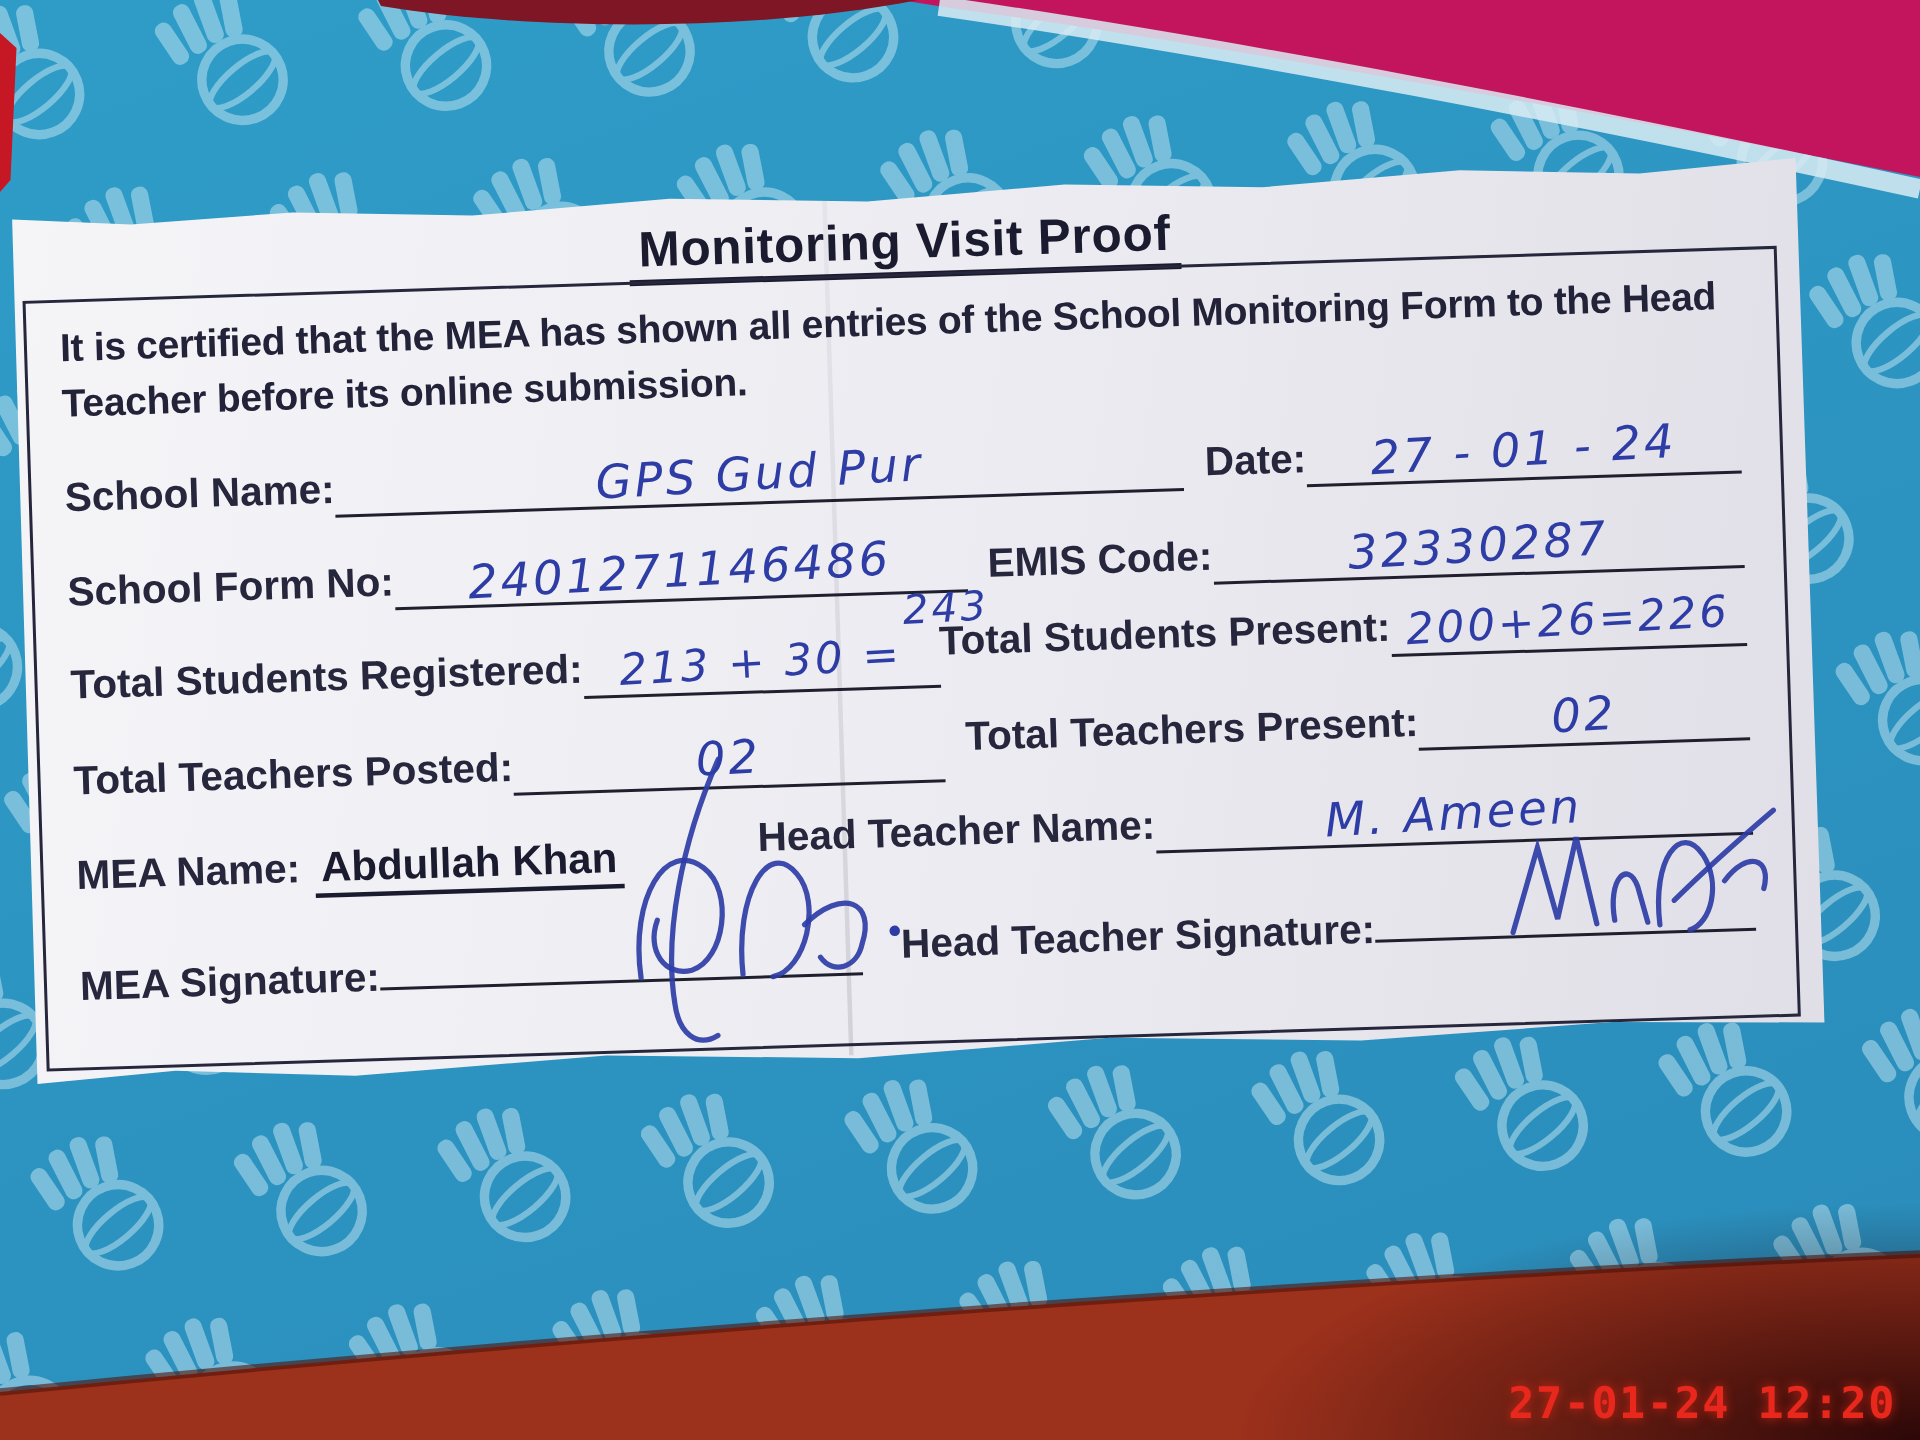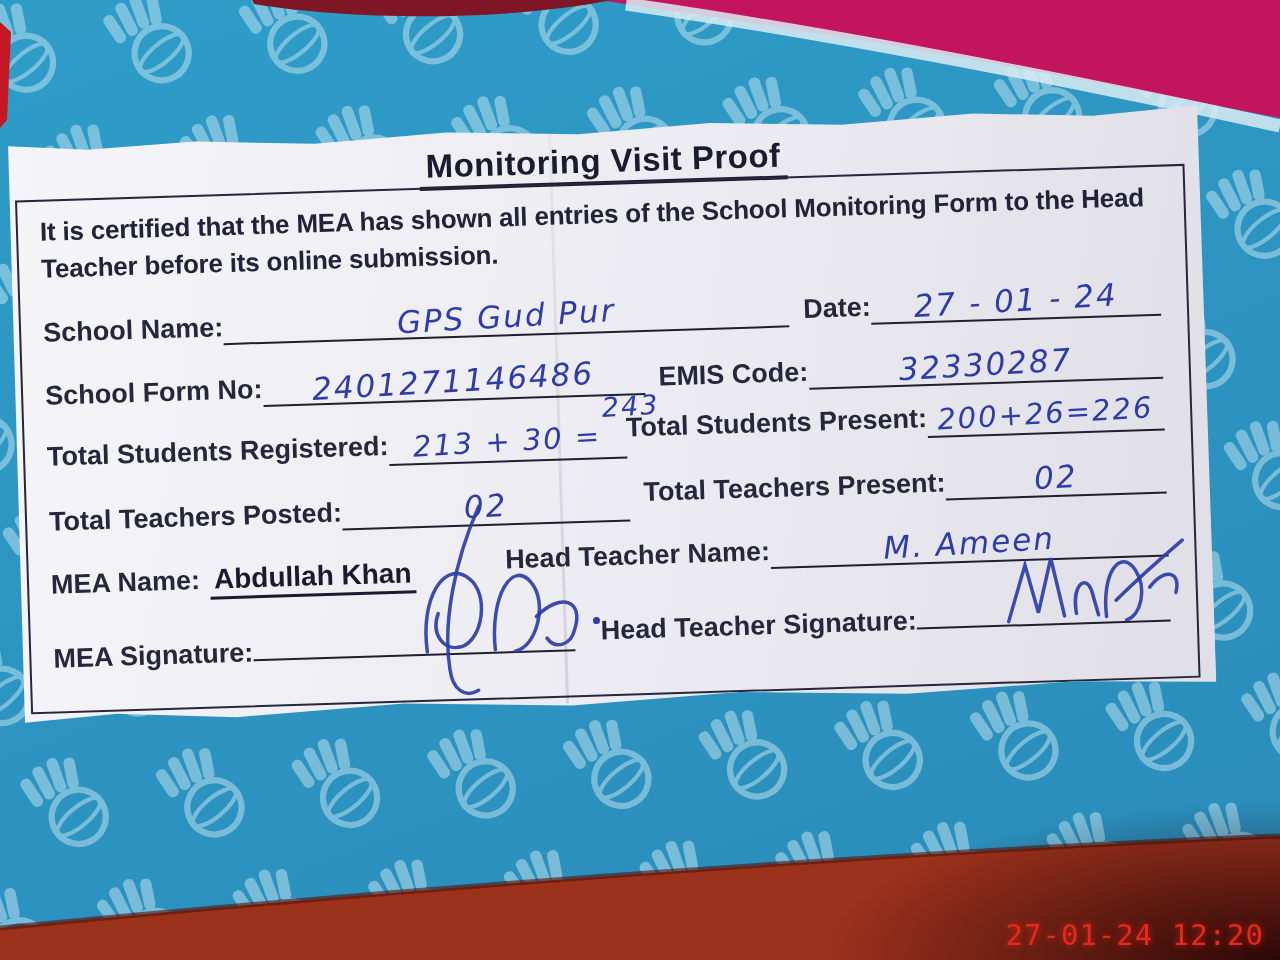--- a/index.html
+++ b/index.html
@@ -51,21 +51,21 @@
   .hw-big{font-size:31px;}
   .sup{position:absolute;top:-30px;right:-34px;font-size:27px;border:none;}
   .bold-name{font-size:28px;font-weight:bold;color:#1b1b30;border-bottom:3px solid #1b1b30;
              padding:0 4px 1px;}
 
   .sig-svg{position:absolute;z-index:3;}
   .sig-stroke{stroke:#2e3da6;stroke-width:3.5;fill:none;stroke-linecap:round;opacity:.92;}
 
   
   .timestamp{position:absolute;right:16px;bottom:8px;z-index:5;
-             font-family:"DejaVu Sans Mono",monospace;font-weight:normal;font-size:29px;
+             font-family:"DejaVu Sans Mono",monospace;font-weight:bold;font-size:29px;
              color:#e8281c;letter-spacing:1px;text-shadow:0 0 7px rgba(235,40,25,.75);}
 </style>
 </head>
 <body>
 
 <div class="photo">
 
   <div class="wm-layer">
 
   <svg class="wm" viewBox="0 0 84 96" style="left: 124px; top: 76px;">

